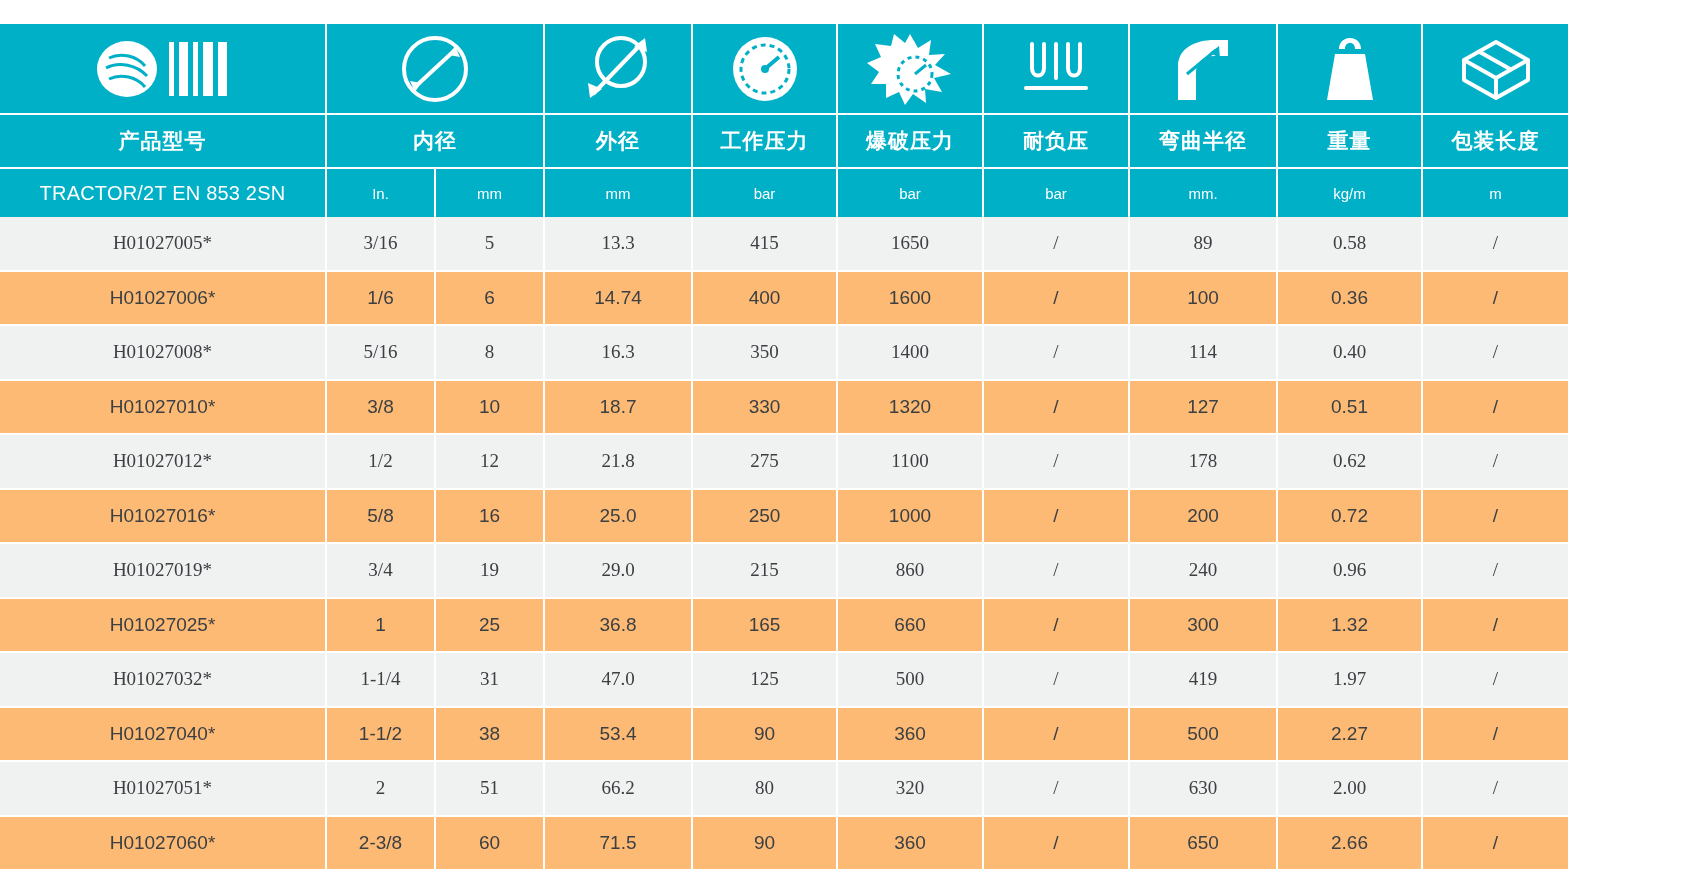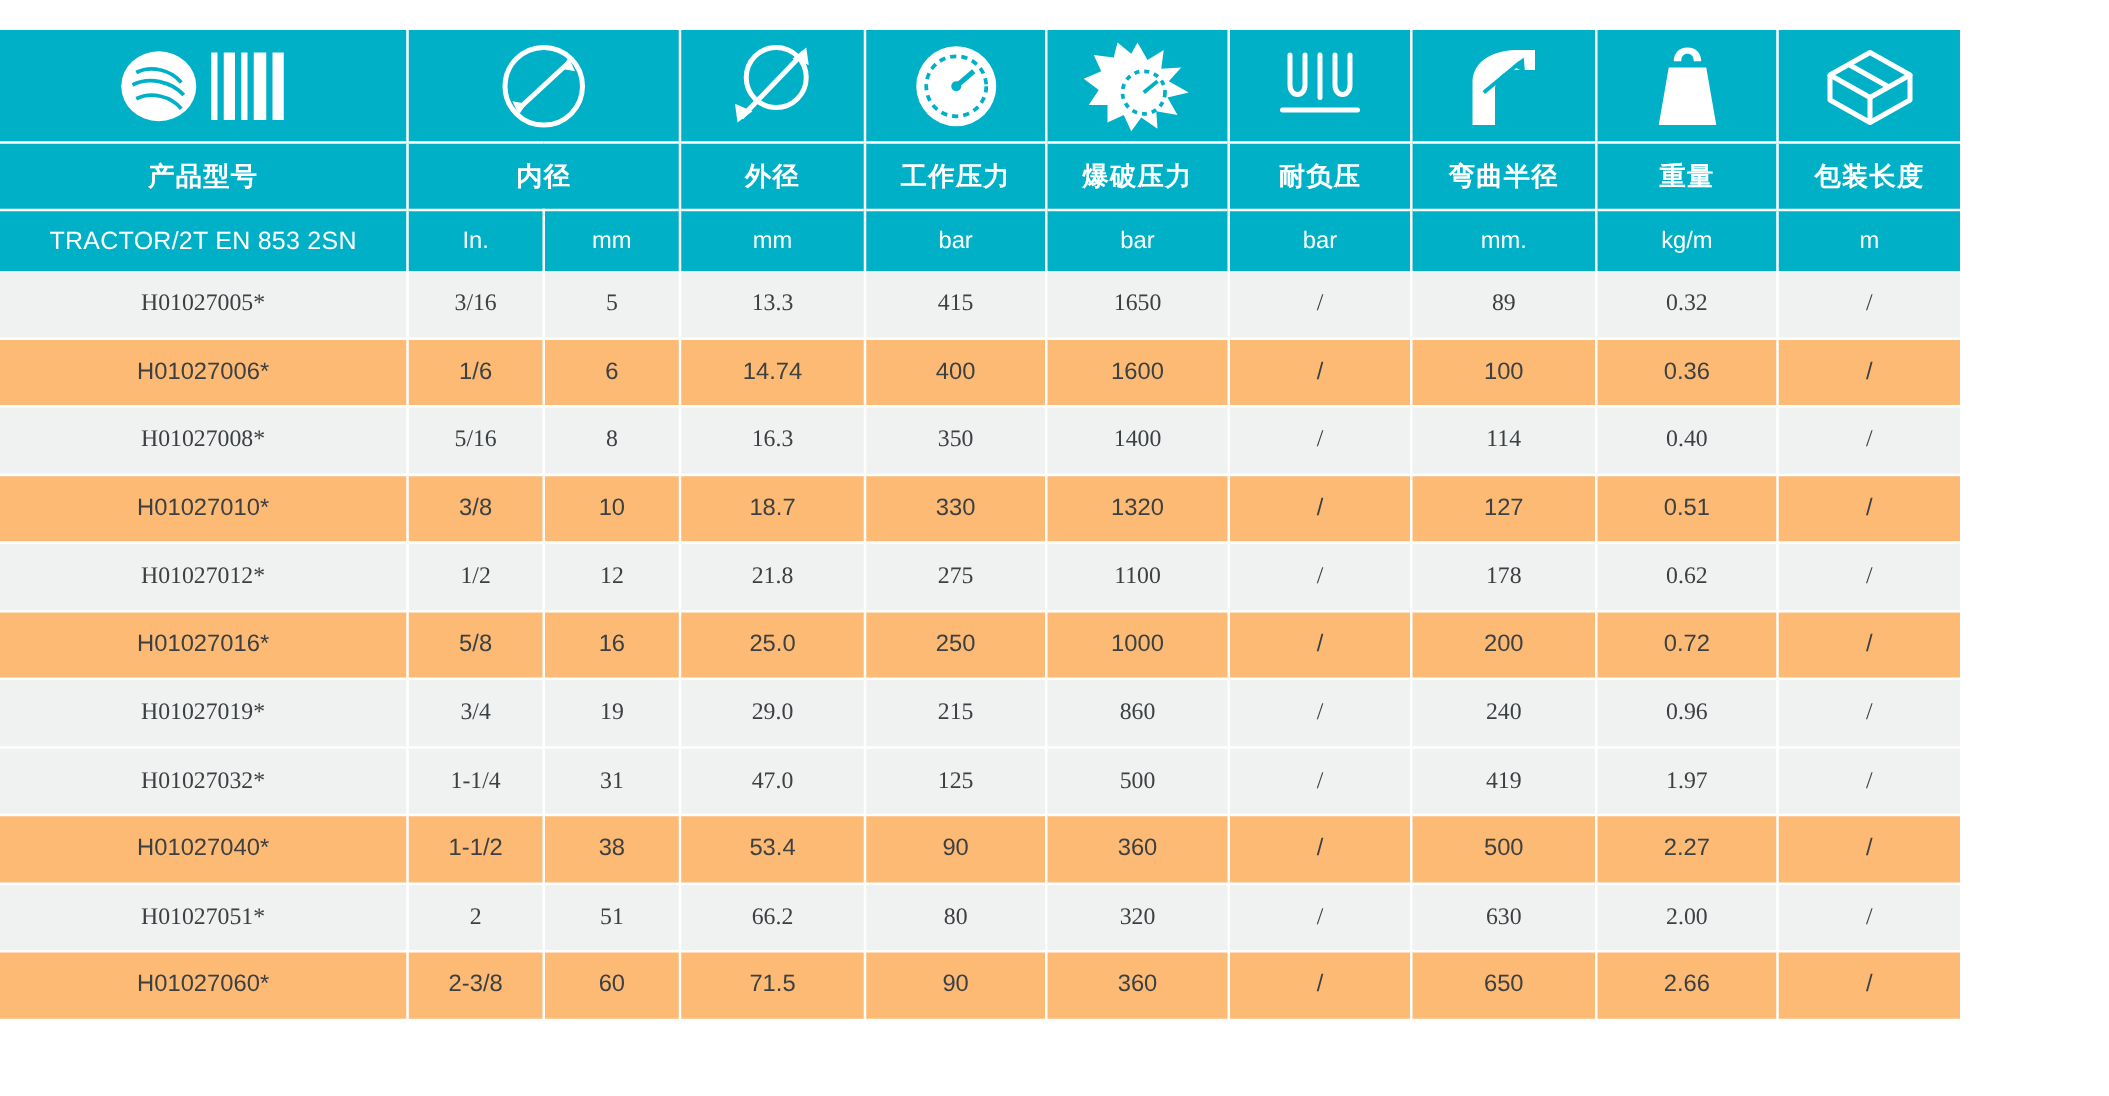--- a/index.html
+++ b/index.html
@@ -64,21 +64,21 @@
     border-top: 2px solid #ffffff;
     border-right: 2px solid #ffffff;
     letter-spacing: 1px;
   }
   tr.head-row td:last-child { border-right: 0; }
 
   
   tr.unit-row td {
     background: #00b0c7;
     color: #ffffff;
-    font-size: 19px;
+    font-size: 15px;
     height: 48px;
     border-top: 2px solid #ffffff;
     border-right: 2px solid #ffffff;
     font-weight: normal;
   }
   tr.unit-row td:last-child { border-right: 0; }
   tr.unit-row td.model-cell {
     font-size: 20px;
     letter-spacing: 0.2px;
   }
@@ -247,21 +247,21 @@
   <tbody id="data-body">
       <tr class="data-row odd">
         <td class="model-cell">H01027005*</td>
         <td>3/16</td>
         <td>5</td>
         <td>13.3</td>
         <td>415</td>
         <td>1650</td>
         <td>/</td>
         <td>89</td>
-        <td>0.32</td>
+        <td>0.58</td>
         <td>/</td>
       </tr>
       <tr class="data-row even">
         <td class="model-cell">H01027006*</td>
         <td>1/6</td>
         <td>6</td>
         <td>14.74</td>
         <td>400</td>
         <td>1600</td>
         <td>/</td>
@@ -322,20 +322,32 @@
         <td>3/4</td>
         <td>19</td>
         <td>29.0</td>
         <td>215</td>
         <td>860</td>
         <td>/</td>
         <td>240</td>
         <td>0.96</td>
         <td>/</td>
       </tr>
+      <tr class="data-row even">
+        <td class="model-cell">H01027025*</td>
+        <td>1</td>
+        <td>25</td>
+        <td>36.8</td>
+        <td>165</td>
+        <td>660</td>
+        <td>/</td>
+        <td>300</td>
+        <td>1.32</td>
+        <td>/</td>
+      </tr>
       <tr class="data-row odd">
         <td class="model-cell">H01027032*</td>
         <td>1-1/4</td>
         <td>31</td>
         <td>47.0</td>
         <td>125</td>
         <td>500</td>
         <td>/</td>
         <td>419</td>
         <td>1.97</td>

